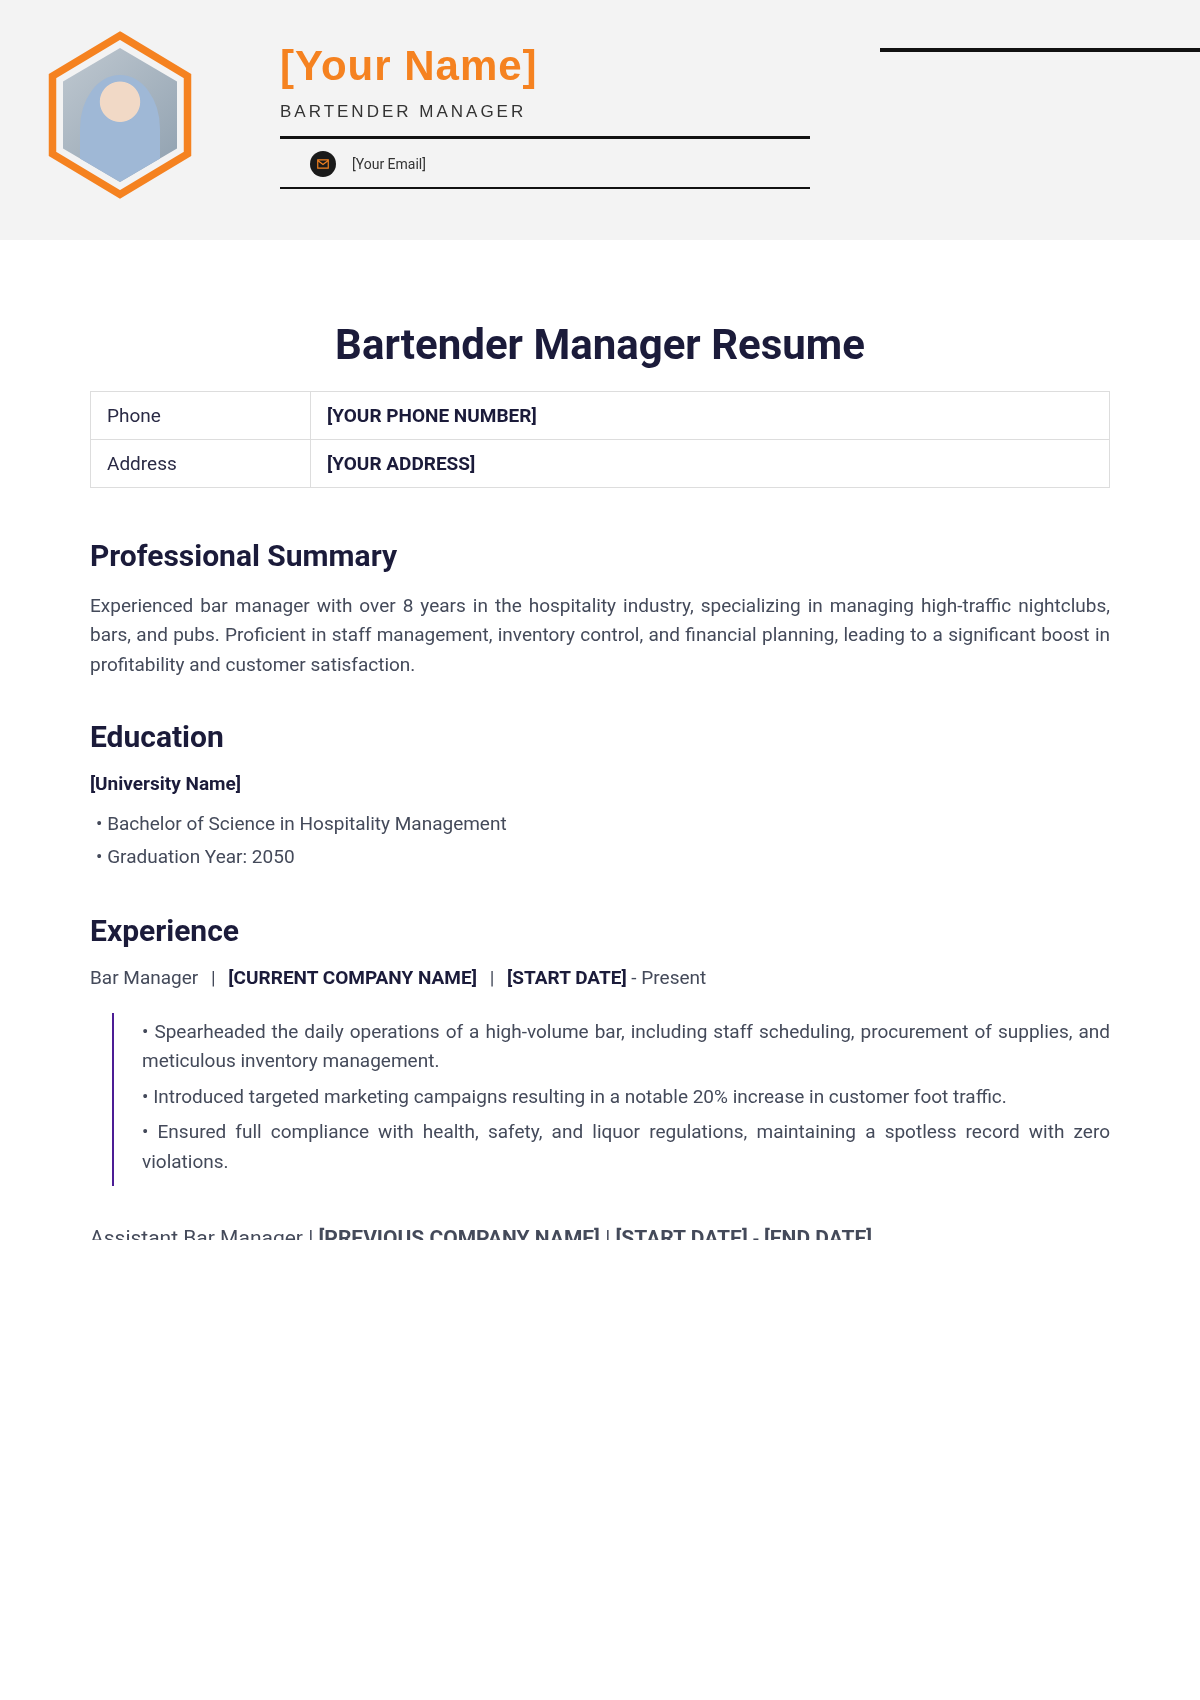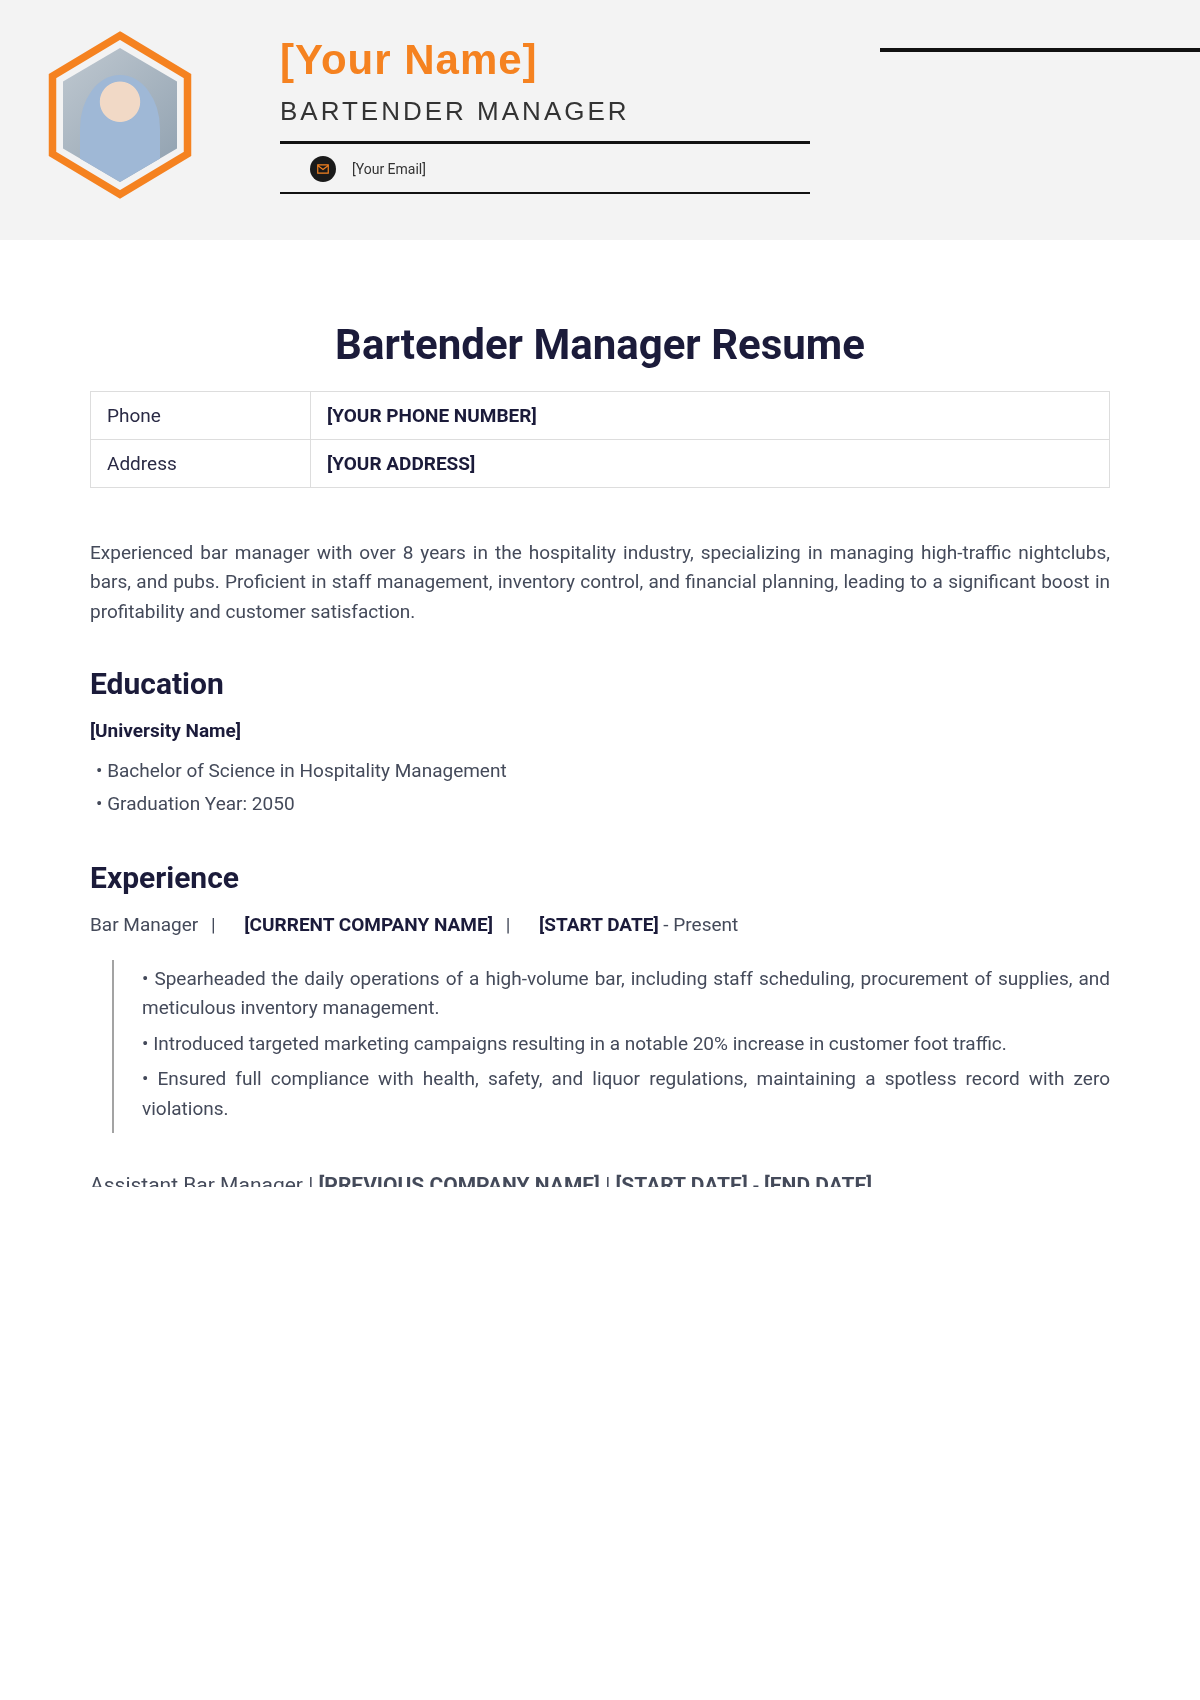--- a/index.html
+++ b/index.html
@@ -5,21 +5,21 @@
 * { box-sizing: border-box; margin: 0; padding: 0; }
 body { font-family: -apple-system, BlinkMacSystemFont, "Segoe UI", Roboto, Helvetica, Arial, sans-serif; background:#fff; color:#222; width:1200px; }
 .header-band { background:#f3f3f3; padding:30px 0 40px 0; display:flex; align-items:center; }
 .hex-wrap { width:240px; display:flex; justify-content:center; }
 .hexagon { width:150px; height:170px; position:relative; }
 .hexagon svg { width:100%; height:100%; display:block; }
 .hex-inner { position:absolute; top:18px; left:18px; right:18px; bottom:18px; background:linear-gradient(135deg,#bfc8d0,#8fa0af); clip-path: polygon(50% 0%, 100% 25%, 100% 75%, 50% 100%, 0% 75%, 0% 25%); display:flex; align-items:flex-end; justify-content:center; }
 .person { width:70%; height:80%; border-radius:50% 50% 0 0; background: radial-gradient(circle at 50% 25%, #f1d9c6 0 22%, transparent 23%), linear-gradient(#9fb8d6,#9fb8d6); position:relative; overflow:hidden;}
 .header-main { flex:1; padding-left:40px; padding-right:0; }
 .name { color:#f58220; font-size:42px; font-weight:700; font-family: Arial, sans-serif; letter-spacing:1px;}
-.role { font-size:26px; font-weight:400; color:#333; letter-spacing:3px; margin-top:12px; font-family: Arial, sans-serif;}
+.role { font-size:17px; font-weight:400; color:#333; letter-spacing:3px; margin-top:12px; font-family: Arial, sans-serif;}
 .thick-hr { border:none; border-top:3px solid #111; margin-top:14px; width:530px;}
 .contact-row { display:flex; align-items:center; margin-top:12px; }
 .mail-badge { width:26px; height:26px; border-radius:50%; background:#1a1a1a; display:flex; align-items:center; justify-content:center; margin-left:30px;}
 .mail-badge svg { width:14px; height:14px; }
 .email-text { font-size:14px; color:#333; margin-left:16px; }
 .thin-hr { border:none; border-top:2px solid #111; margin-top:10px; width:530px;}
 .right-rule { width:320px; height:0; border-top:4px solid #111; margin-left:auto; align-self:flex-start; margin-top:18px;}
 .content { padding: 80px 90px 0 90px; }
 .page-title { font-size:42px; font-weight:700; color:#1b1b3a; text-align:center; margin-bottom:22px;}
 table.info { width:100%; border-collapse:collapse; margin-bottom:50px; }
@@ -27,22 +27,22 @@
 table.info td.label { width:220px; font-weight:400;}
 table.info td.value { font-weight:700; color:#1b1b3a;}
 h2.section { font-size:30px; font-weight:700; color:#1b1b3a; margin:40px 0 18px 0;}
 p.summary { font-size:19px; color:#444a5a; line-height:1.55; text-align:justify;}
 .edu-head { font-size:19px; font-weight:700; color:#1b1b3a; margin-bottom:13px;}
 .bullet-list { font-size:19px; color:#444a5a; line-height:1.7;}
 .bullet-list .row { padding-left:6px;}
 .bullet-list .row::before { content:"• "; color:#444a5a;}
 .exp-line { font-size:19px; color:#444a5a; margin:8px 0 24px 0;}
 .exp-line .sep { margin:0 8px; color:#444a5a;}
-.exp-line strong { color:#1b1b3a; font-weight:700;margin-left:16px;}
-blockquote.exp { border-left:2px solid #a3a3a3; margin:0 0 30px 22px; padding:4px 0 4px 24px;}
+.exp-line strong { color:#1b1b3a; font-weight:700;}
+blockquote.exp { border-left:2px solid #4c1d95; margin:0 0 30px 22px; padding:4px 0 4px 24px;}
 blockquote.exp .brow { font-size:19px; color:#444a5a; line-height:1.55; text-align:justify; padding-left:4px; margin-bottom:6px;}
 blockquote.exp .brow::before { content:"• "; }
 .cutoff { font-size:21px; color:#444a5a; padding-top:10px; overflow:hidden; height:24px;}
 </style>
 </head>
 <body>
 
 <div class="header-band">
   <div class="hex-wrap">
     <div class="hexagon">
@@ -81,20 +81,21 @@
       <td class="label">Phone</td>
       <td class="value">[YOUR PHONE NUMBER]</td>
     </tr>
     <tr>
       <td class="label">Address</td>
       <td class="value">[YOUR ADDRESS]</td>
     </tr>
   </tbody>
     </table>
 
+  <h2 class="section">Professional Summary</h2>
   <p class="summary">Experienced bar manager with over 8 years in the hospitality industry, specializing in managing high-traffic nightclubs, bars, and pubs. Proficient in staff management, inventory control, and financial planning, leading to a significant boost in profitability and customer satisfaction.</p>
 
   <h2 class="section">Education</h2>
   <div class="edu-head">[University Name]</div>
   <div class="bullet-list">
     <div class="row">Bachelor of Science in Hospitality Management</div>
     <div class="row">Graduation Year: 2050</div>
   </div>
 
   <h2 class="section">Experience</h2>

